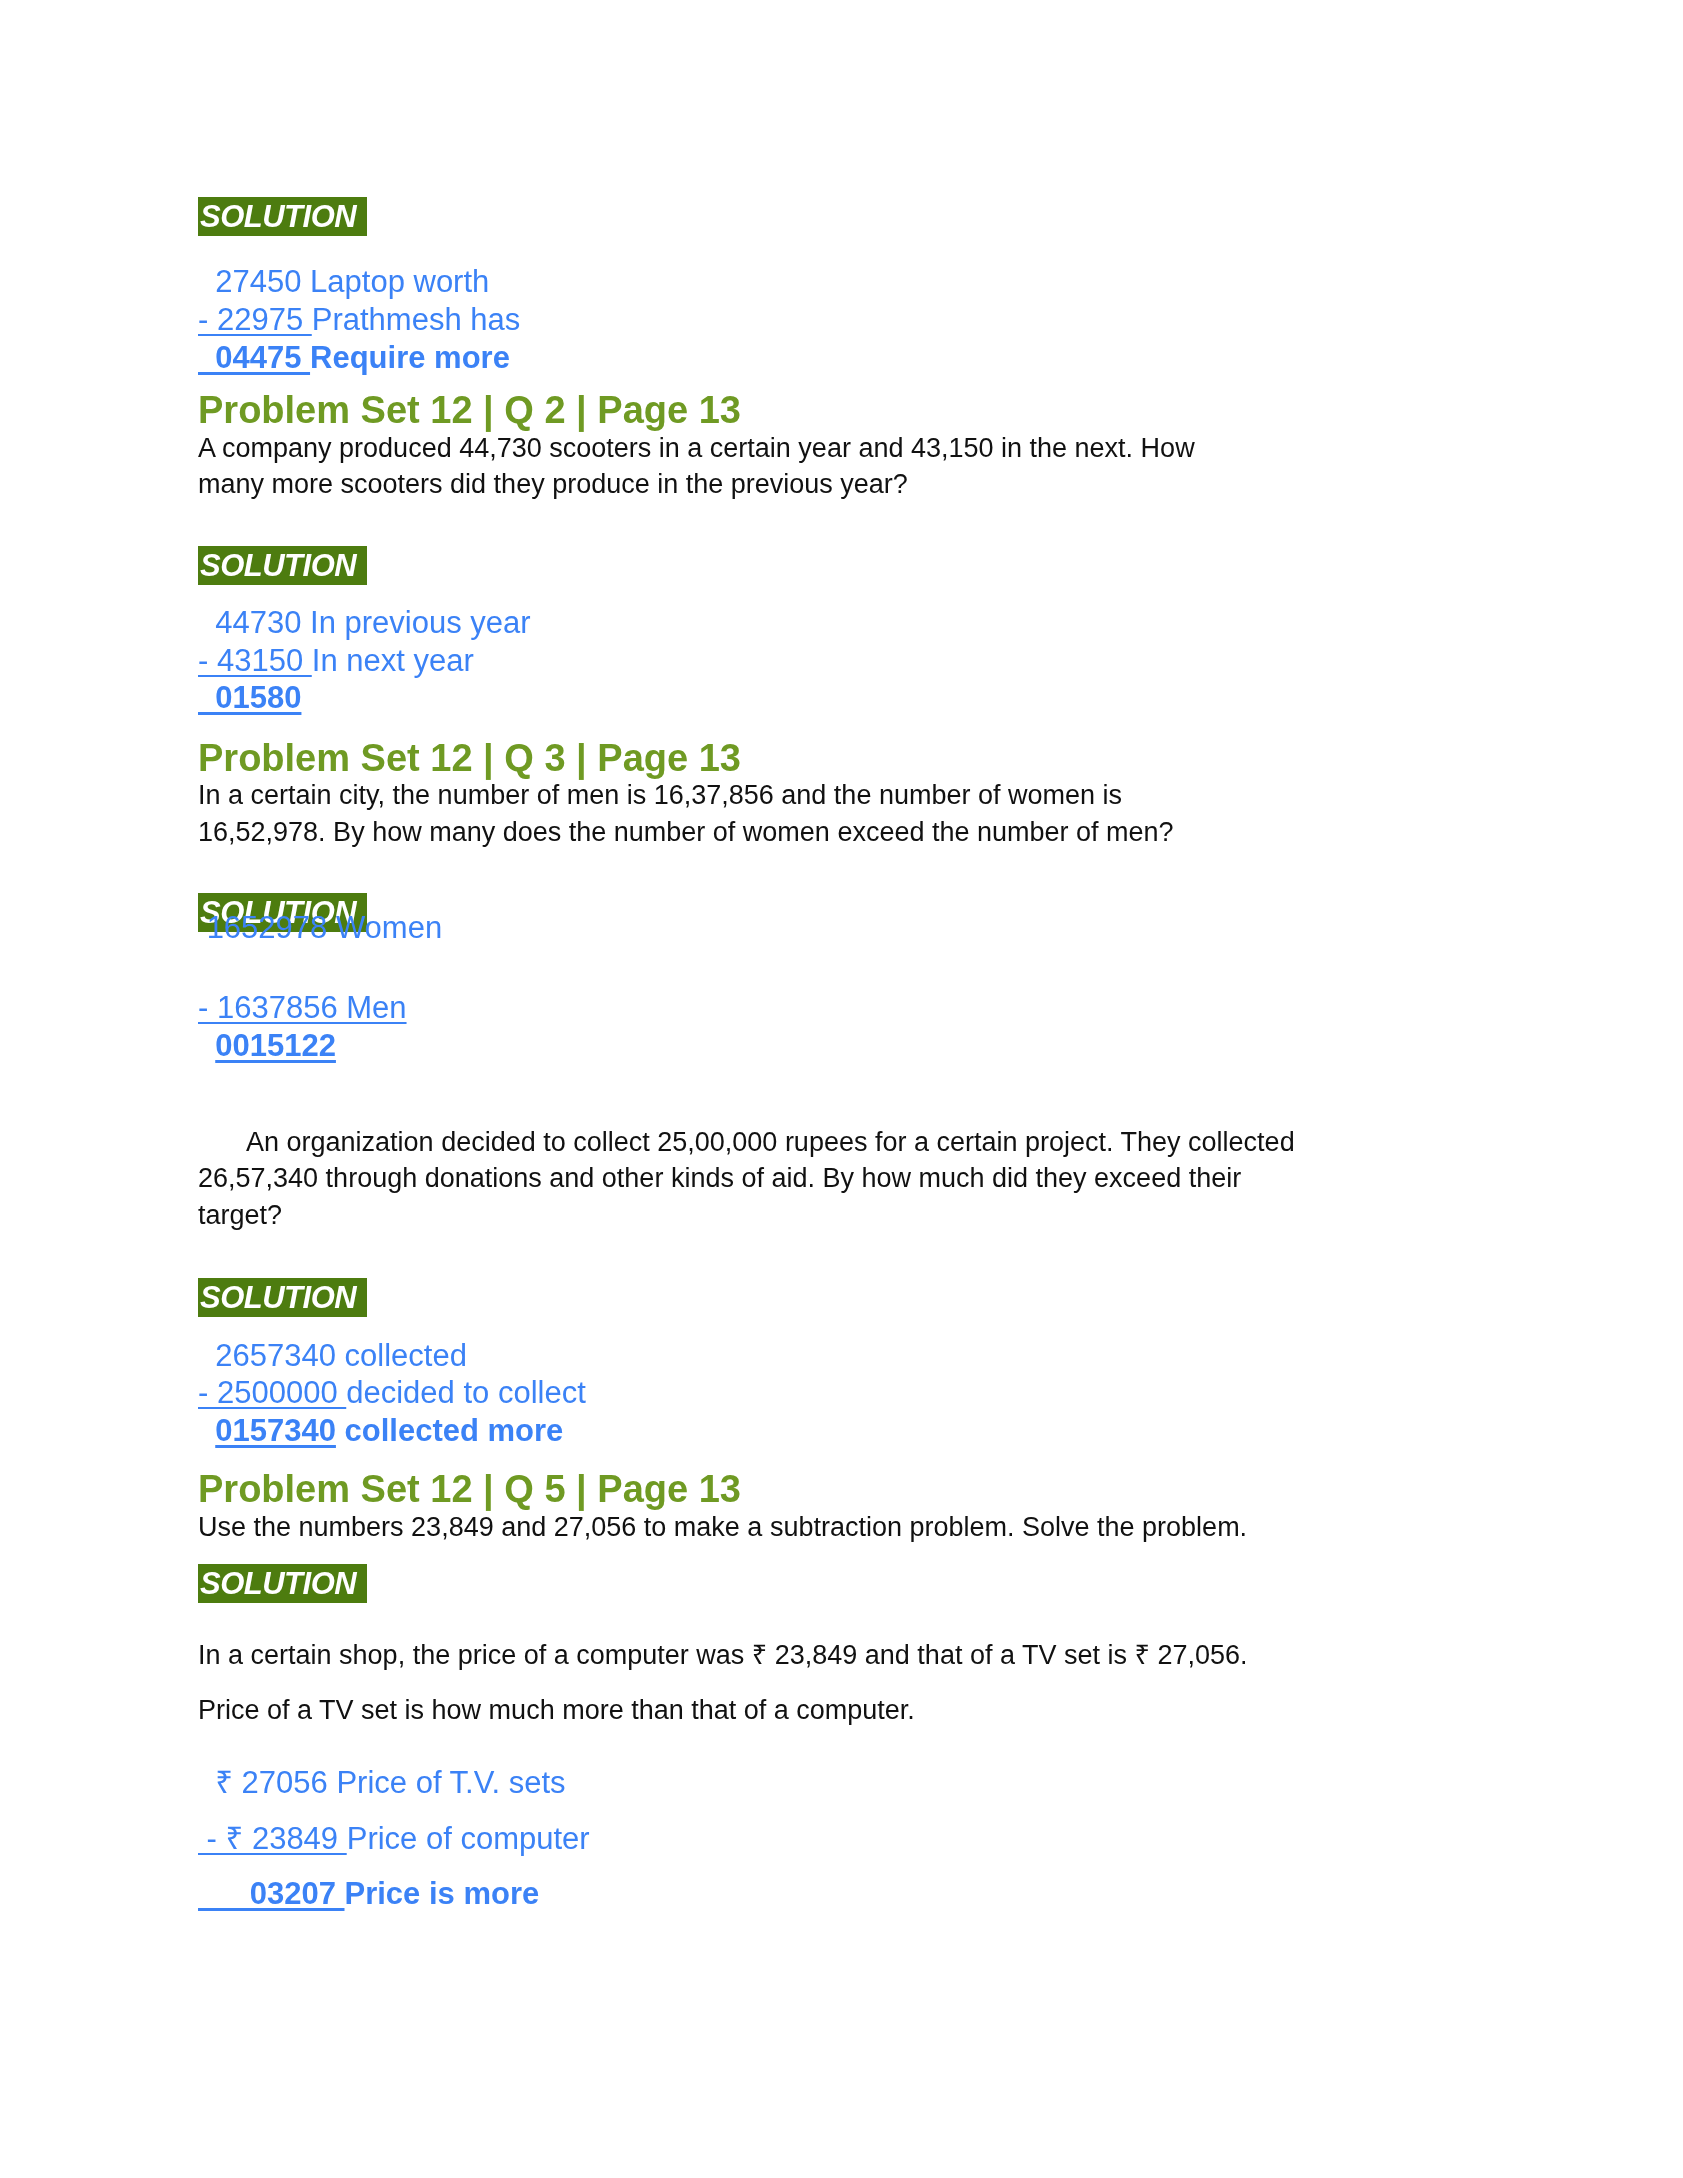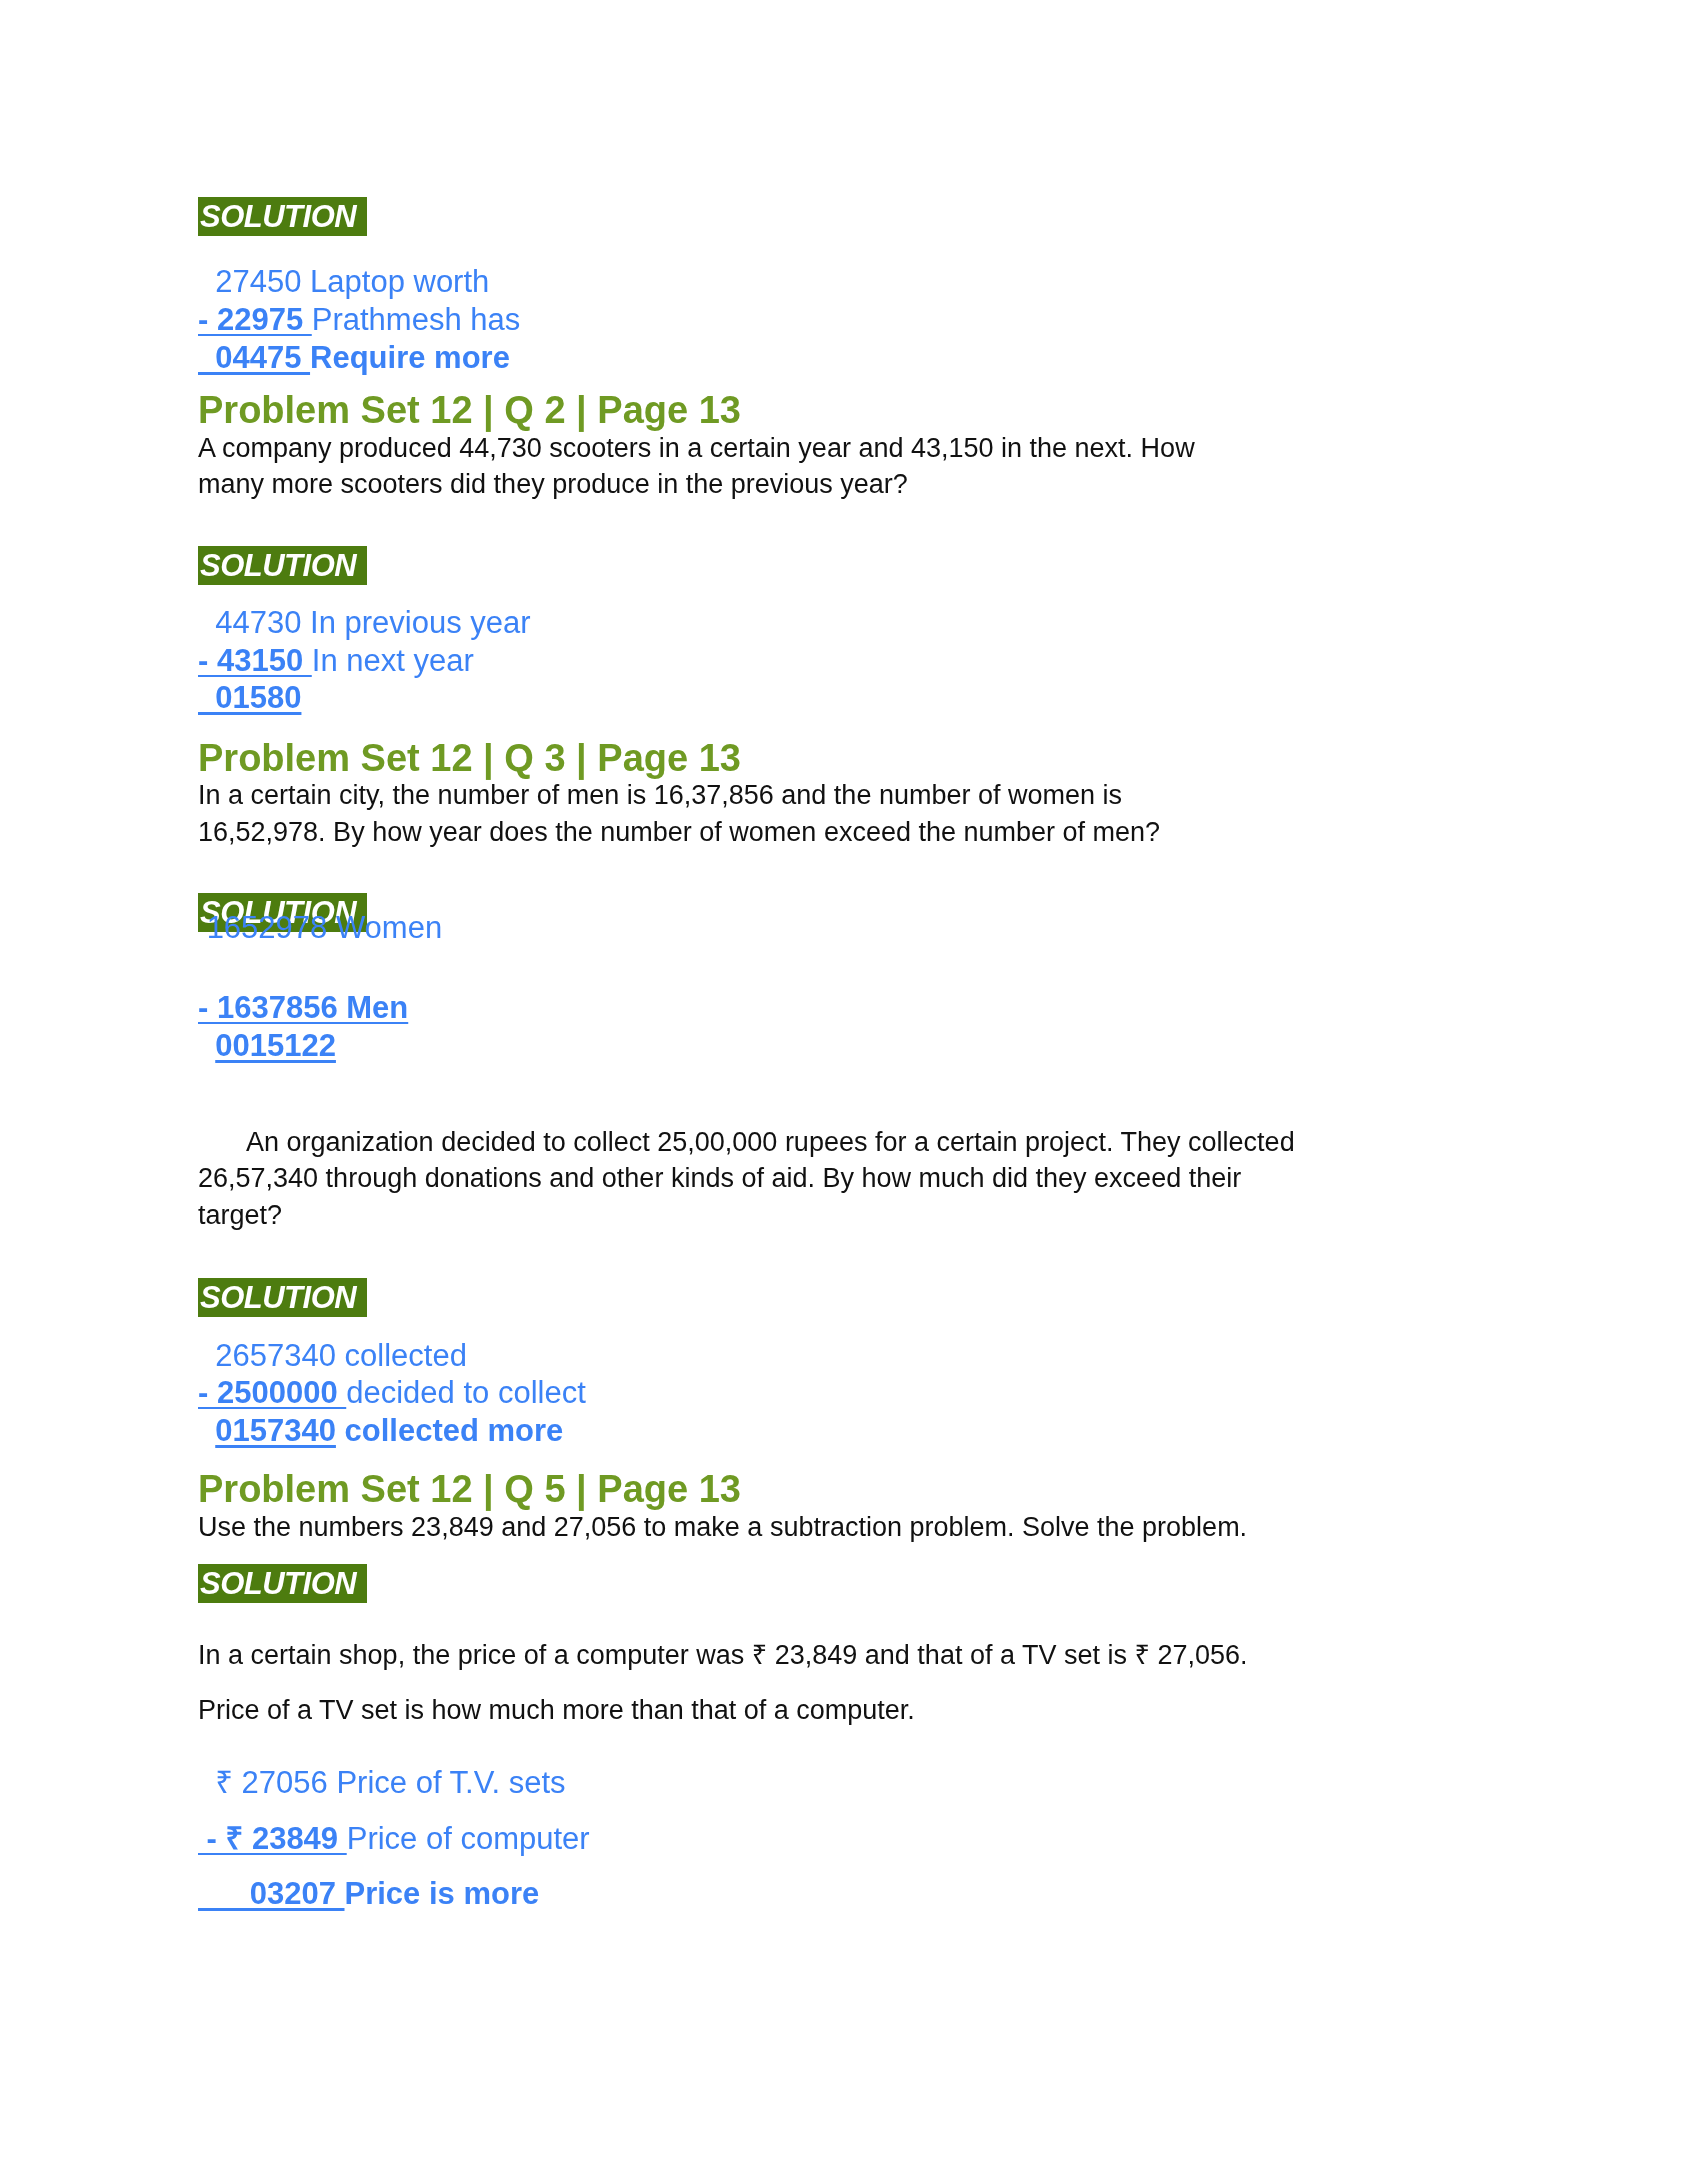--- a/index.html
+++ b/index.html
@@ -55,21 +55,21 @@
       white-space: pre;
     }
     .line {
       position: absolute;
       left: 198px;
       font-size: 31px;
       line-height: 38px;
       white-space: pre;
       color: #3b82f6;
     }
-    .u { text-decoration: underline; text-decoration-thickness: 2px; text-underline-offset: 4px; font-weight: bold; }
+    .u { text-decoration: underline; text-decoration-thickness: 2px; text-underline-offset: 4px; }
     .b { font-weight: bold; }
     .u-thick { text-decoration: underline; text-decoration-thickness: 3px; text-underline-offset: 4px; }
   </style>
 </head>
 <body>
 
 <div class="page">
 
   <div class="badge" style="top:197px;">SOLUTION</div>
 
@@ -82,21 +82,21 @@
   <div class="para" style="top:466px;">many more scooters did they produce in the previous year?</div>
 
   <div class="badge" style="top:546px;">SOLUTION</div>
 
   <div class="line" style="top:604px;"><span>  </span><span>44730</span><span> In previous year</span></div>
   <div class="line" style="top:642px;"><span class="u">- 43150 </span><span>In next year</span></div>
   <div class="line b" style="top:679px;"><span class="u-thick">  01580</span></div>
 
   <div class="heading" style="top:740px;">Problem Set 12 | Q 3 | Page 13</div>
   <div class="para" style="top:777px;">In a certain city, the number of men is 16,37,856 and the number of women is</div>
-  <div class="para" style="top:814px;">16,52,978. By how year does the number of women exceed the number of men?</div>
+  <div class="para" style="top:814px;">16,52,978. By how many does the number of women exceed the number of men?</div>
 
   <div class="badge" style="top:893px;">SOLUTION</div>
 
   <div class="line" style="top:909px;"><span> </span><span>1652978</span><span> Women</span></div>
   <div class="line" style="top:989px;"><span class="u">- 1637856 Men</span></div>
   <div class="line b" style="top:1027px;"><span>  </span><span class="u-thick">0015122</span></div>
 
   <div class="para" style="top:1124px;margin-left:48px;">An organization decided to collect 25,00,000 rupees for a certain project. They collected</div>
   <div class="para" style="top:1160px;">26,57,340 through donations and other kinds of aid. By how much did they exceed their</div>
   <div class="para" style="top:1197px;">target?</div>

